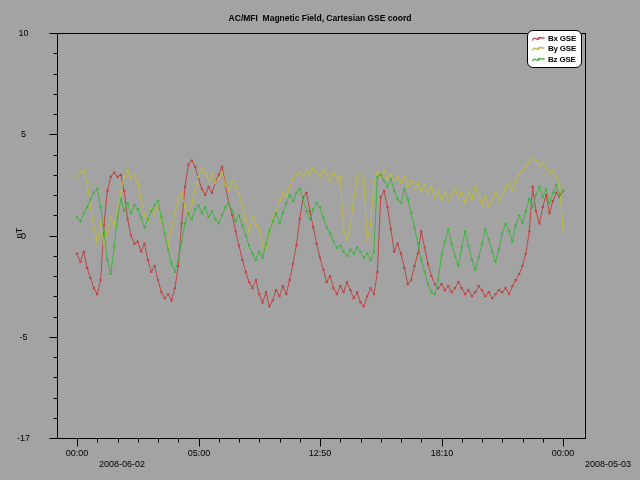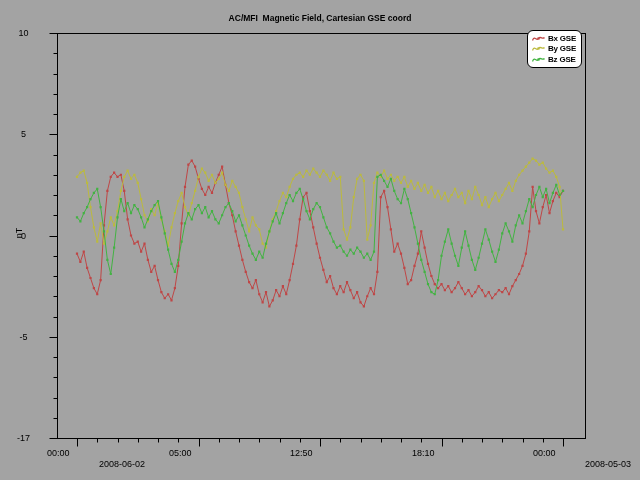--- a/index.html
+++ b/index.html
@@ -14,21 +14,21 @@
   #chart-svg{position:absolute;top:0;left:0;}
   .ylab{
     position:absolute;left:0;width:47px;text-align:center;
     font-size:9px;line-height:10px;white-space:pre;
   }
   #y-axis-label{
     position:absolute;left:14px;top:228px;font-size:9px;
     transform:rotate(-90deg);transform-origin:center;
   }
   .xlab{
-    position:absolute;width:60px;top:448px;
+    position:absolute;width:60px;text-align:center;top:448px;
     font-size:9px;line-height:10px;white-space:pre;
   }
   .xdate{
     position:absolute;width:80px;text-align:right;top:459px;
     font-size:9px;line-height:10px;white-space:pre;
   }
   #legend{
     position:absolute;left:527px;top:30px;background:#ffffff;
     border:1px solid #000;border-radius:6px;padding:2px 5px 2px 4px;
   }

